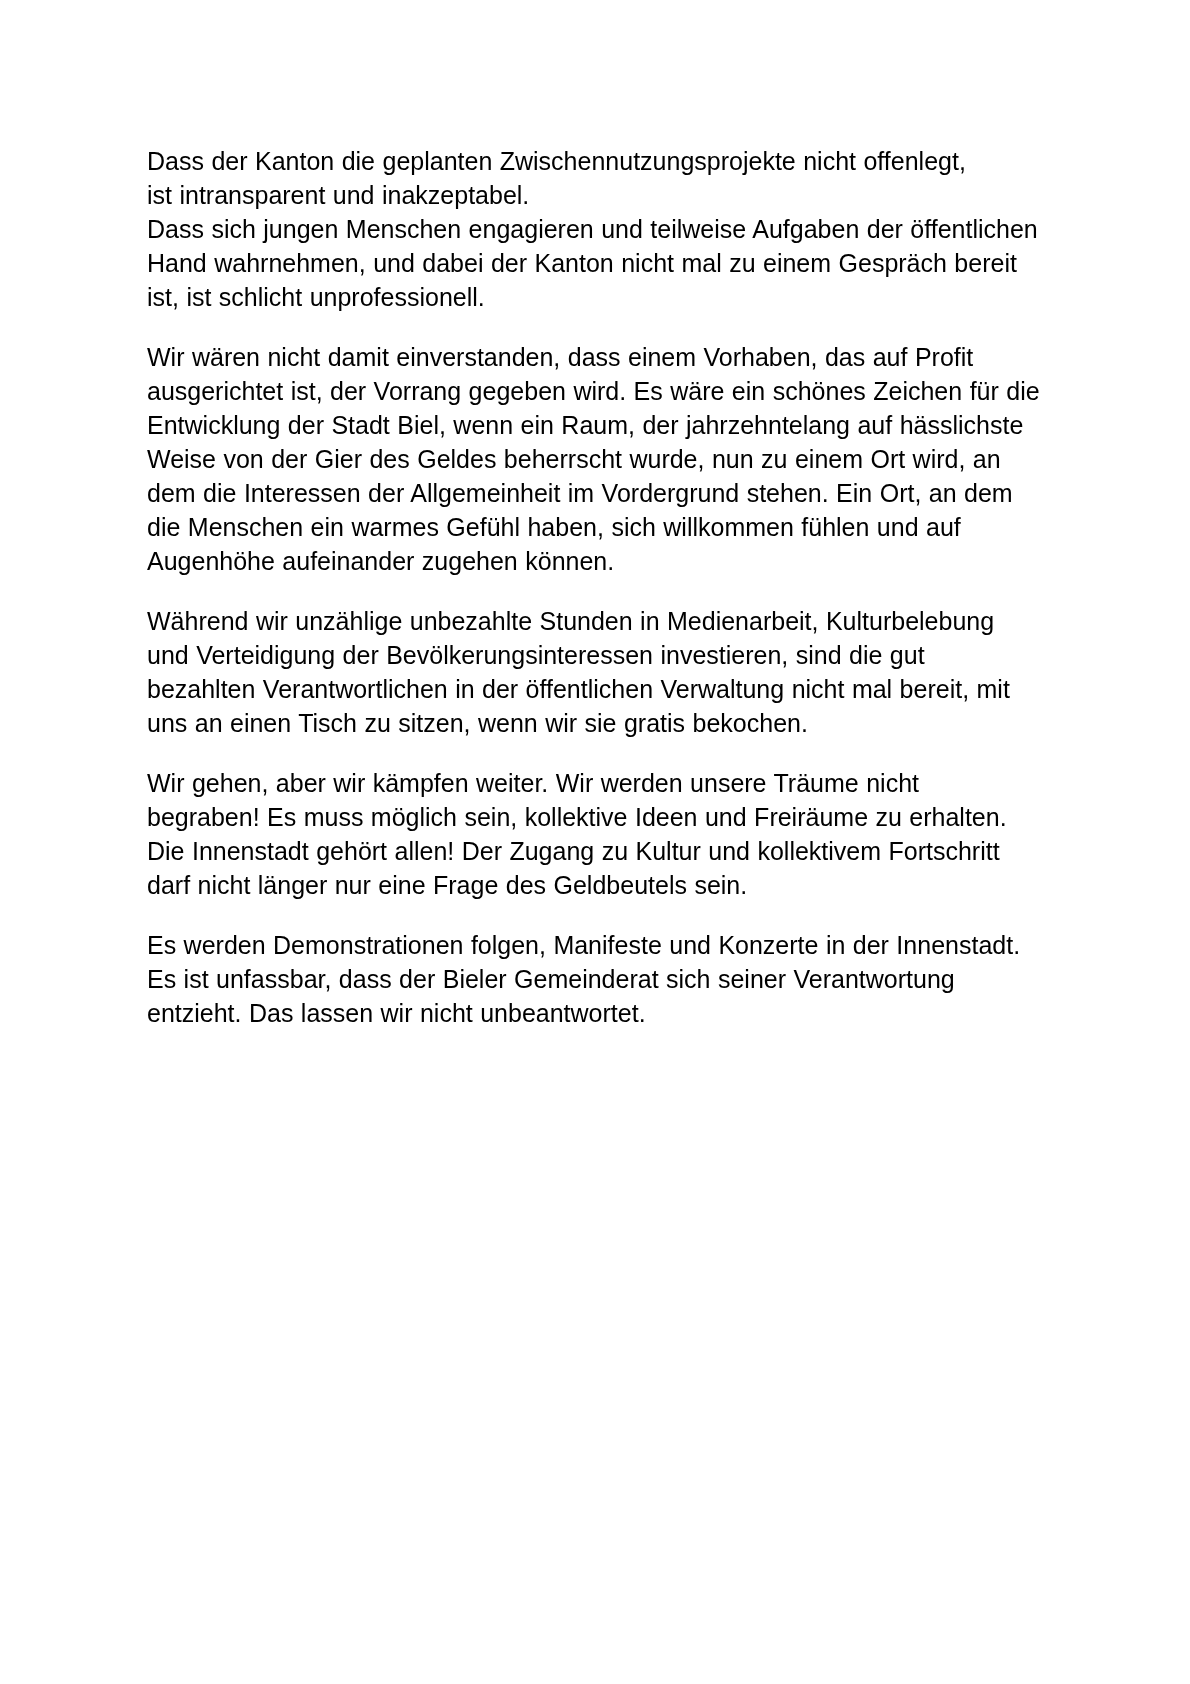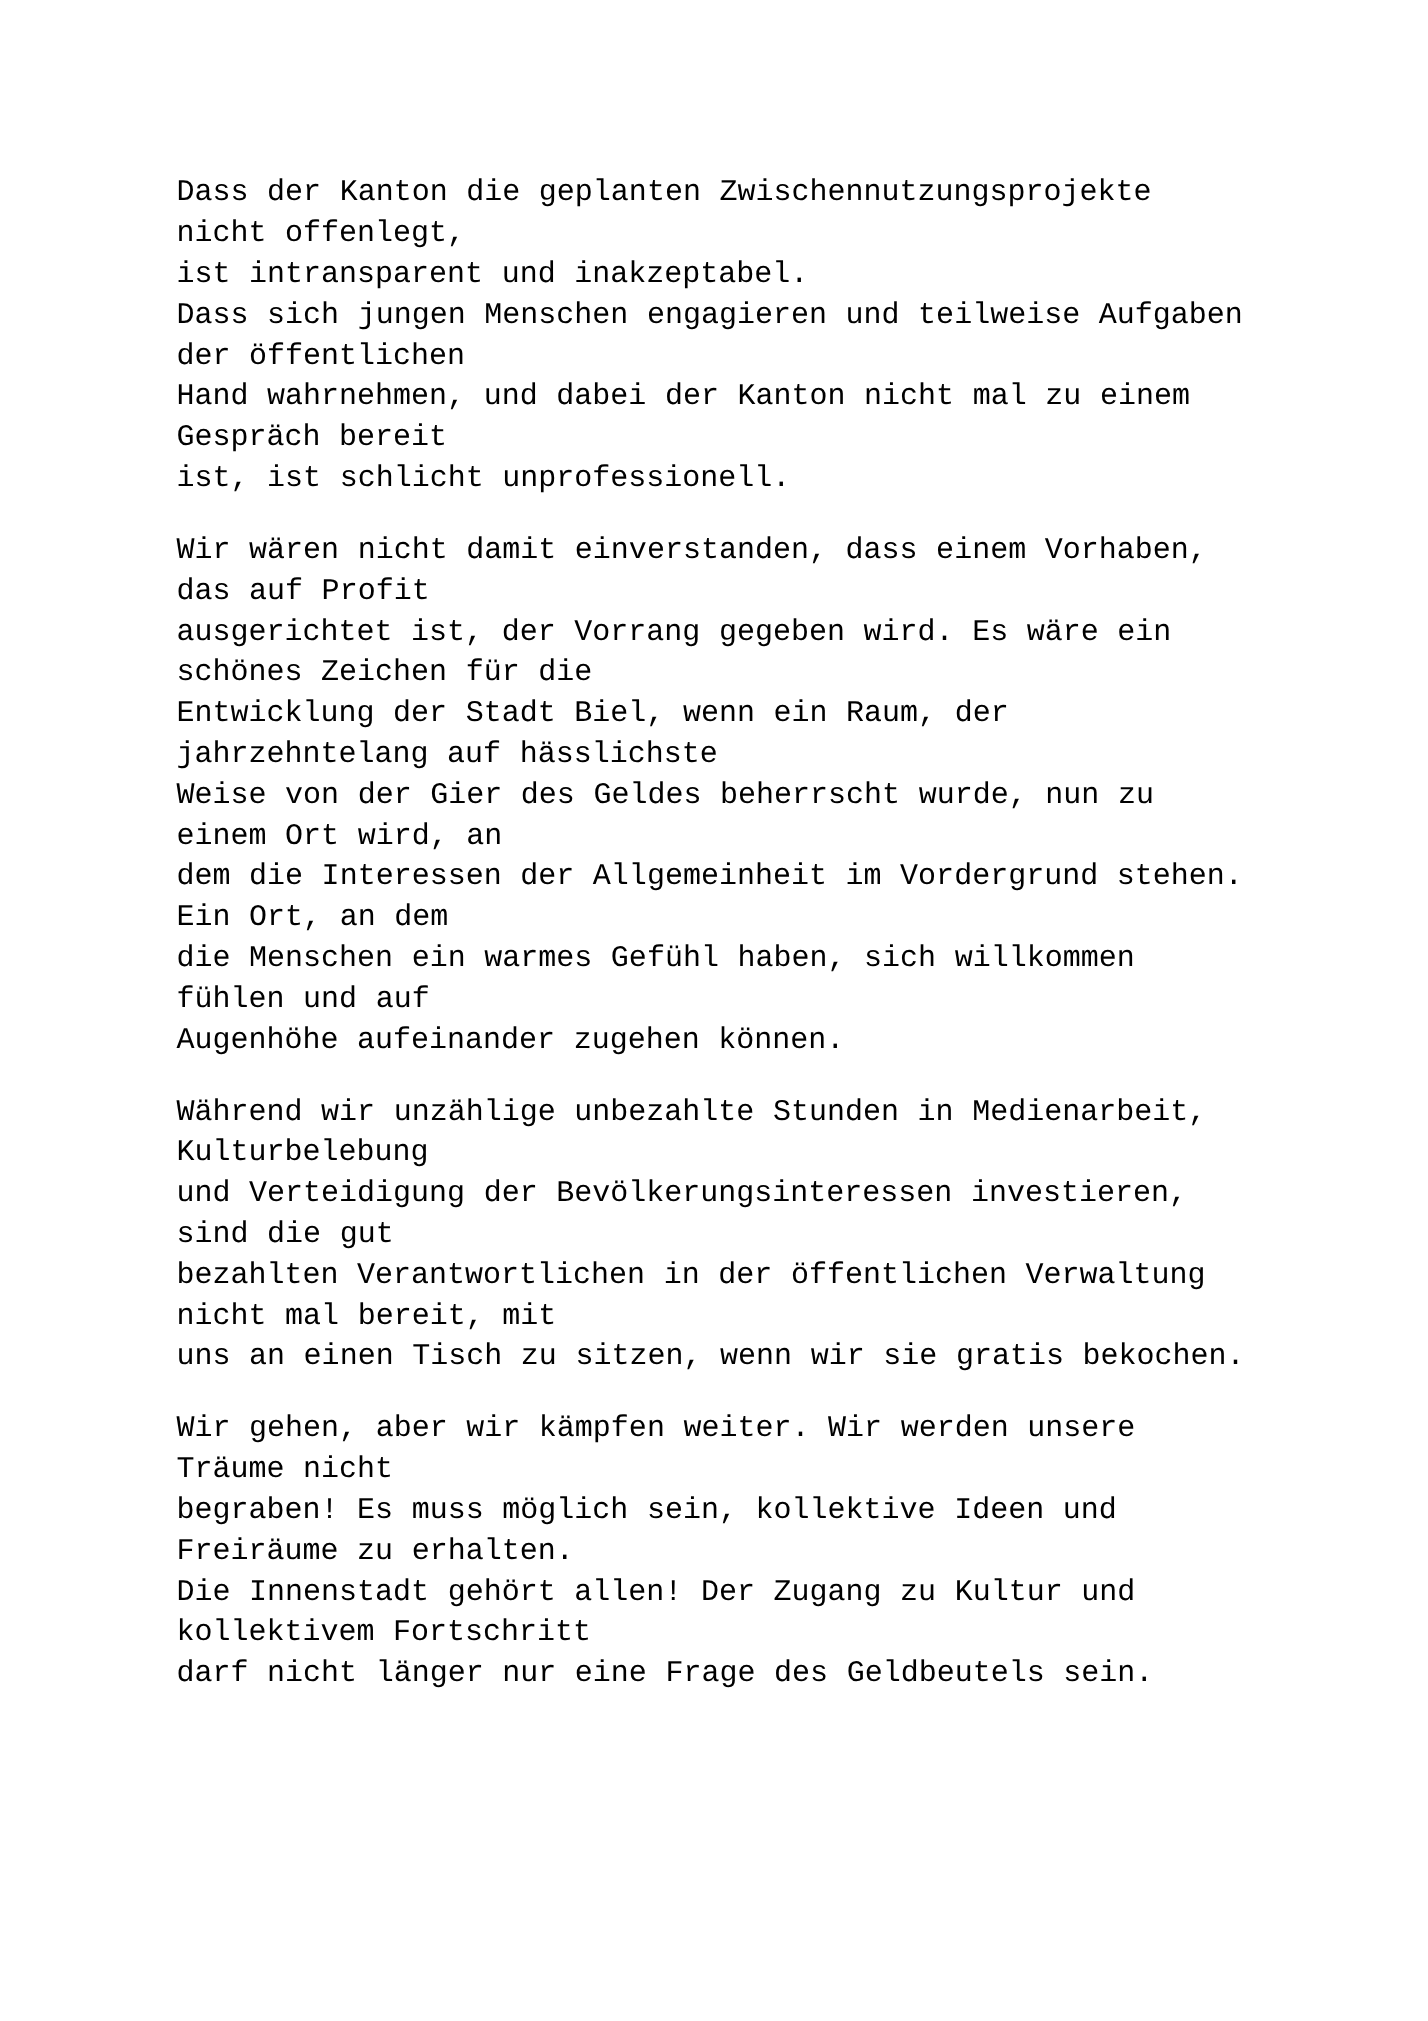--- a/index.html
+++ b/index.html
@@ -11,21 +11,21 @@
     width: 1190px;
     height: 1684px;
     overflow: hidden;
   }
   .page {
     box-sizing: border-box;
     width: 1190px;
     height: 1684px;
     background: #ffffff;
     padding: 144px 50px 0 147px;
-    font-family: Liberation Mono, monospace;
+    font-family: Liberation Sans, sans-serif;
     font-size: 25px;
     line-height: 34px;
     color: #000000;
   }
   .page p {
     margin: 0 0 26px 0;
     max-width: 900px;
     white-space: pre-line; 
     word-spacing: 0.5px;
   }
@@ -47,13 +47,16 @@
 die Menschen ein warmes Gefühl haben, sich willkommen fühlen und auf
 Augenhöhe aufeinander zugehen können.</p>
   <p>Während wir unzählige unbezahlte Stunden in Medienarbeit, Kulturbelebung
 und Verteidigung der Bevölkerungsinteressen investieren, sind die gut
 bezahlten Verantwortlichen in der öffentlichen Verwaltung nicht mal bereit, mit
 uns an einen Tisch zu sitzen, wenn wir sie gratis bekochen.</p>
   <p>Wir gehen, aber wir kämpfen weiter. Wir werden unsere Träume nicht
 begraben! Es muss möglich sein, kollektive Ideen und Freiräume zu erhalten.
 Die Innenstadt gehört allen! Der Zugang zu Kultur und kollektivem Fortschritt
 darf nicht länger nur eine Frage des Geldbeutels sein.</p>
+  <p>Es werden Demonstrationen folgen, Manifeste und Konzerte in der Innenstadt.
+Es ist unfassbar, dass der Bieler Gemeinderat sich seiner Verantwortung
+entzieht. Das lassen wir nicht unbeantwortet.</p>
 </main>
 
 </body></html>

